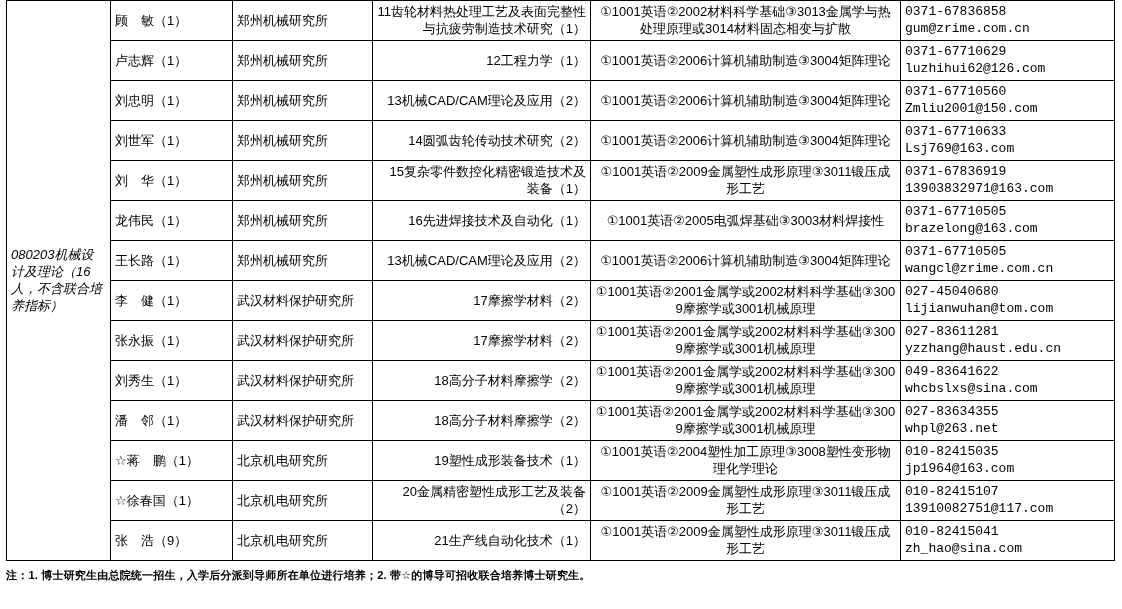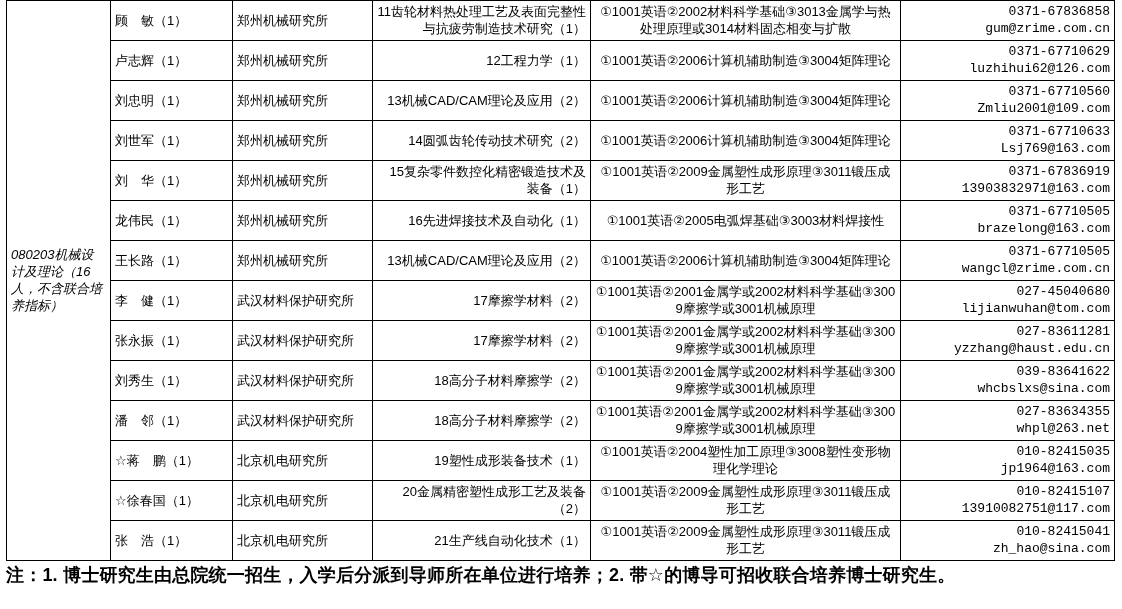--- a/index.html
+++ b/index.html
@@ -58,32 +58,32 @@
     text-align: left;
     white-space: nowrap;
   }
   td.field-cell {
     text-align: right;
   }
   td.subject-cell {
     text-align: center;
   }
   td.contact-cell {
-    text-align: right;
+    text-align: left;
     font-family: "Liberation Mono", "DejaVu Sans Mono", monospace;
     font-size: 12px;
     line-height: 16px;
   }
   .contact-line {
     display: block;
     white-space: nowrap;
   }
   .note {
     margin: 5px 0 0 6px;
-    font-size: 18px;
+    font-size: 11px;
     font-weight: bold;
     line-height: 18px;
     letter-spacing: 0.2px;
   }
 </style>
 </head>
 <body>
 
 <div class="page">
 
@@ -118,21 +118,21 @@
           <span class="contact-line">luzhihui62@126.com</span>
         </td>
       </tr>
       <tr>
         <td class="name-cell">刘忠明（1）</td>
         <td class="inst-cell">郑州机械研究所</td>
         <td class="field-cell">13机械CAD/CAM理论及应用（2）</td>
         <td class="subject-cell">①1001英语②2006计算机辅助制造③3004矩阵理论</td>
         <td class="contact-cell">
           <span class="contact-line">0371-67710560</span>
-          <span class="contact-line">Zmliu2001@109.com</span>
+          <span class="contact-line">Zmliu2001@150.com</span>
         </td>
       </tr>
       <tr>
         <td class="name-cell">刘世军（1）</td>
         <td class="inst-cell">郑州机械研究所</td>
         <td class="field-cell">14圆弧齿轮传动技术研究（2）</td>
         <td class="subject-cell">①1001英语②2006计算机辅助制造③3004矩阵理论</td>
         <td class="contact-cell">
           <span class="contact-line">0371-67710633</span>
           <span class="contact-line">Lsj769@163.com</span>
@@ -187,21 +187,21 @@
           <span class="contact-line">027-83611281</span>
           <span class="contact-line">yzzhang@haust.edu.cn</span>
         </td>
       </tr>
       <tr>
         <td class="name-cell">刘秀生（1）</td>
         <td class="inst-cell">武汉材料保护研究所</td>
         <td class="field-cell">18高分子材料摩擦学（2）</td>
         <td class="subject-cell">①1001英语②2001金属学或2002材料科学基础③3009摩擦学或3001机械原理</td>
         <td class="contact-cell">
-          <span class="contact-line">039-83641622</span>
+          <span class="contact-line">049-83641622</span>
           <span class="contact-line">whcbslxs@sina.com</span>
         </td>
       </tr>
       <tr>
         <td class="name-cell">潘　邻（1）</td>
         <td class="inst-cell">武汉材料保护研究所</td>
         <td class="field-cell">18高分子材料摩擦学（2）</td>
         <td class="subject-cell">①1001英语②2001金属学或2002材料科学基础③3009摩擦学或3001机械原理</td>
         <td class="contact-cell">
           <span class="contact-line">027-83634355</span>
@@ -222,21 +222,21 @@
         <td class="name-cell">☆徐春国（1）</td>
         <td class="inst-cell">北京机电研究所</td>
         <td class="field-cell">20金属精密塑性成形工艺及装备（2）</td>
         <td class="subject-cell">①1001英语②2009金属塑性成形原理③3011锻压成形工艺</td>
         <td class="contact-cell">
           <span class="contact-line">010-82415107</span>
           <span class="contact-line">13910082751@117.com</span>
         </td>
       </tr>
       <tr>
-        <td class="name-cell">张　浩（1）</td>
+        <td class="name-cell">张　浩（9）</td>
         <td class="inst-cell">北京机电研究所</td>
         <td class="field-cell">21生产线自动化技术（1）</td>
         <td class="subject-cell">①1001英语②2009金属塑性成形原理③3011锻压成形工艺</td>
         <td class="contact-cell">
           <span class="contact-line">010-82415041</span>
           <span class="contact-line">zh_hao@sina.com</span>
         </td>
       </tr>
     </tbody>
   </table>

